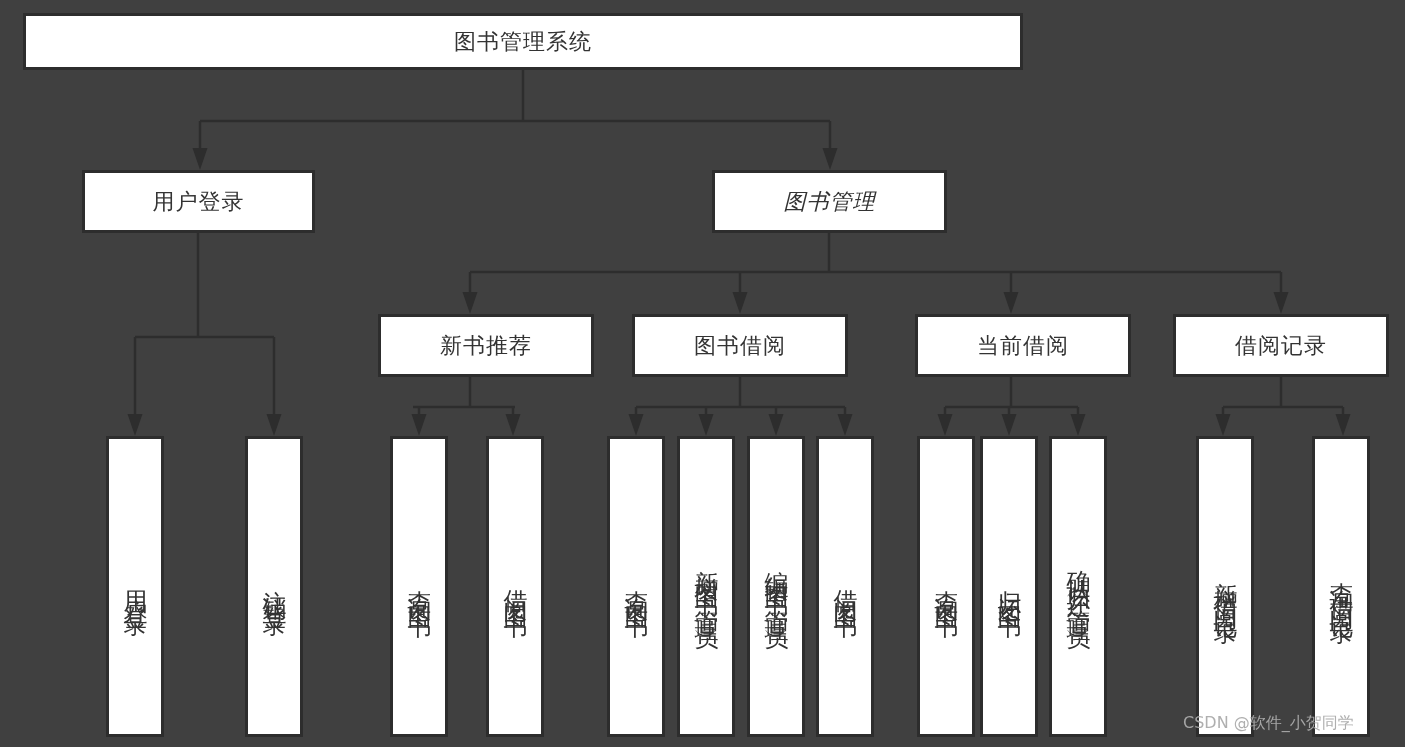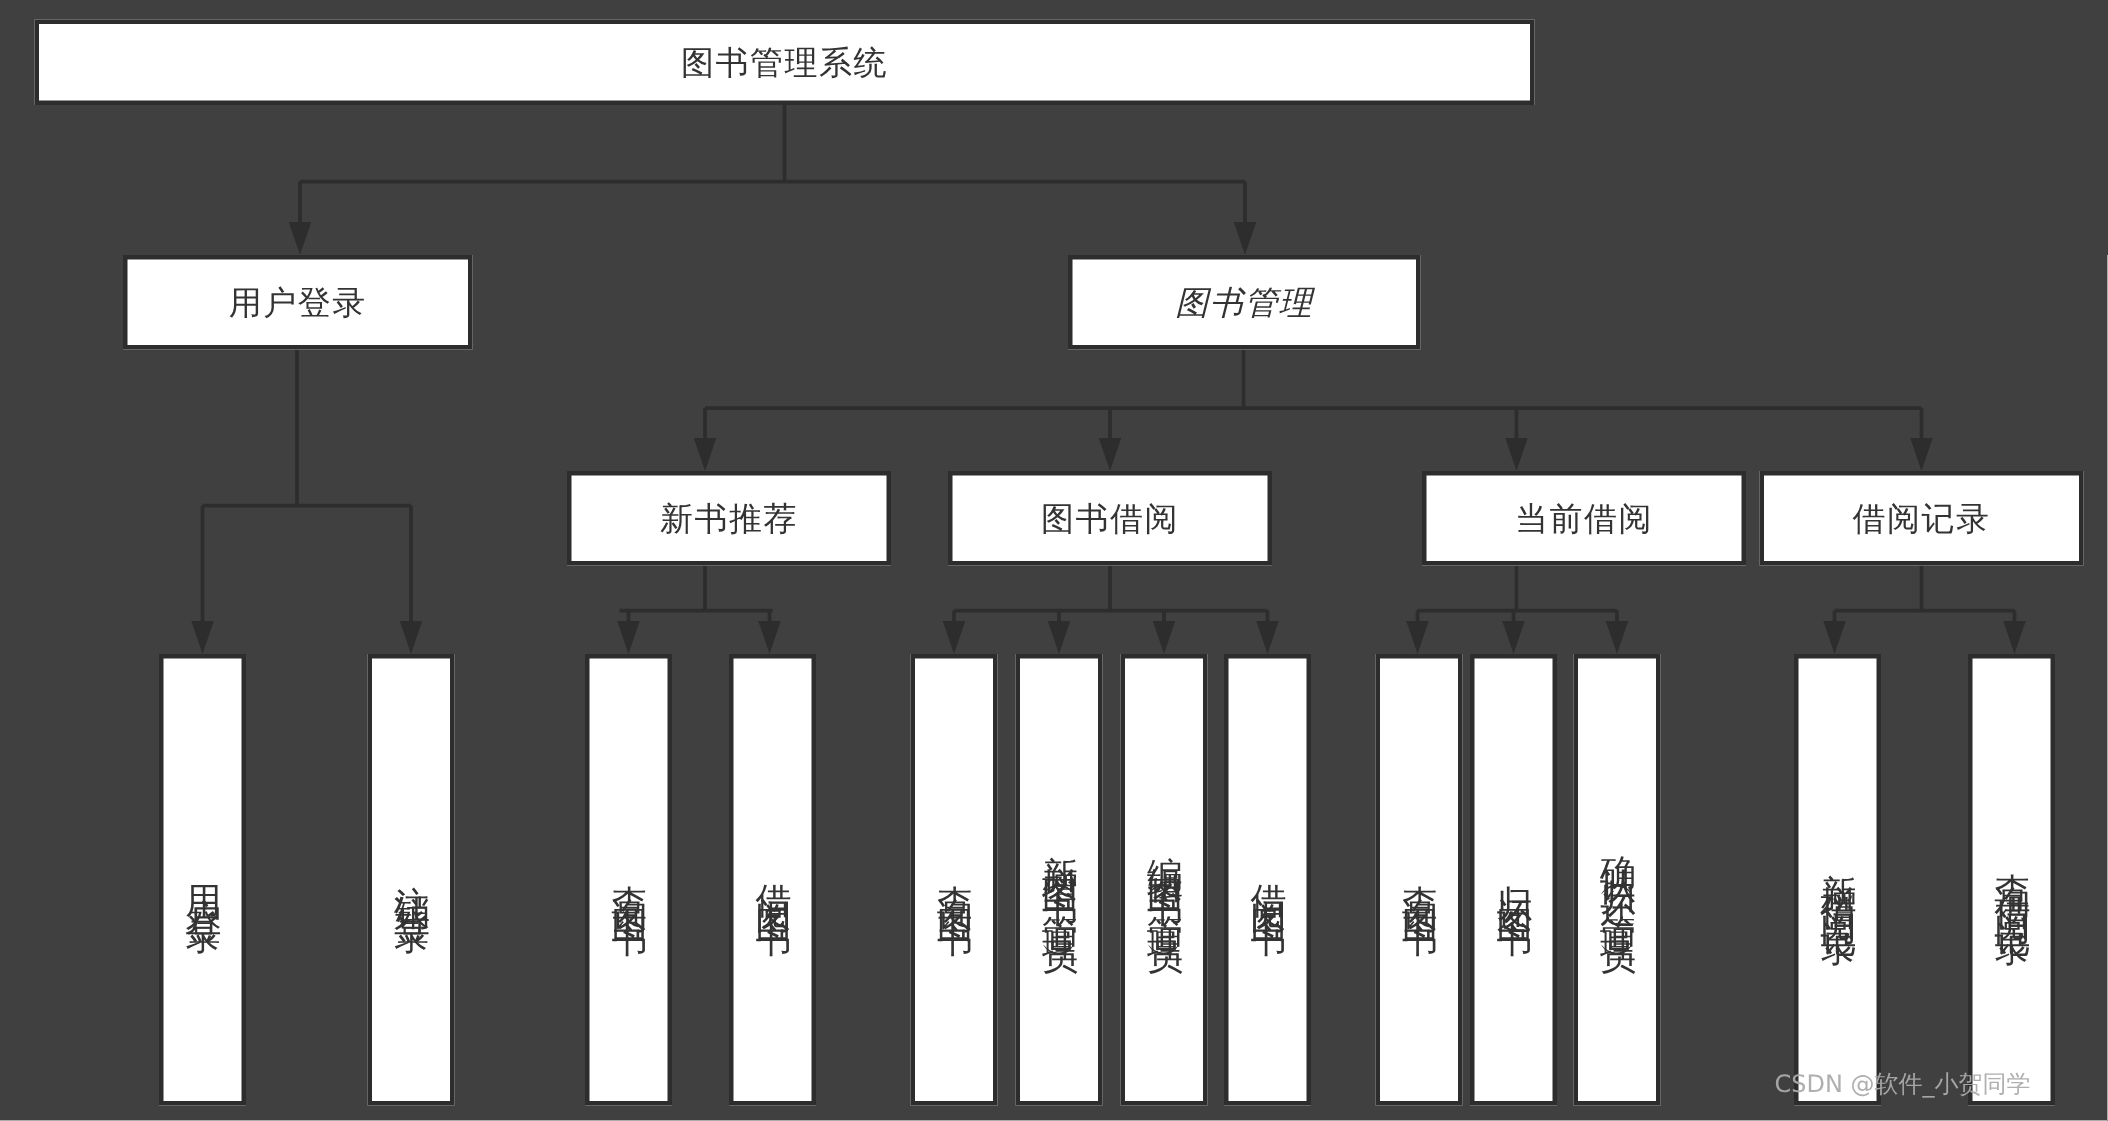--- a/index.html
+++ b/index.html
@@ -31,21 +31,21 @@
     letter-spacing: 8px;
     line-height: 1.05;
     white-space: nowrap;
   }
   
   #root-box  { left: 23px;  top: 13px;  width: 1000px; height: 57px; }
   #n-user    { left: 82px;  top: 170px; width: 233px;  height: 63px; }
   #n-mgmt    { left: 712px; top: 170px; width: 235px;  height: 63px; font-style: italic; }
   #g0        { left: 378px; top: 314px; width: 216px;  height: 63px; }
   #g1        { left: 632px; top: 314px; width: 216px;  height: 63px; }
-  #g2        { left: 948px; top: 314px; width: 216px;  height: 63px; }
+  #g2        { left: 915px; top: 314px; width: 216px;  height: 63px; }
   #g3        { left: 1173px;top: 314px; width: 216px;  height: 63px; }
   #l-u0   { left: 106px; }
   #l-u1   { left: 245px; }
   #l-g0c0 { left: 390px; }
   #l-g0c1 { left: 486px; }
   #l-g1c0 { left: 607px; }
   #l-g1c1 { left: 677px; }
   #l-g1c2 { left: 747px; }
   #l-g1c3 { left: 816px; }
   #l-g2c0 { left: 917px; }

